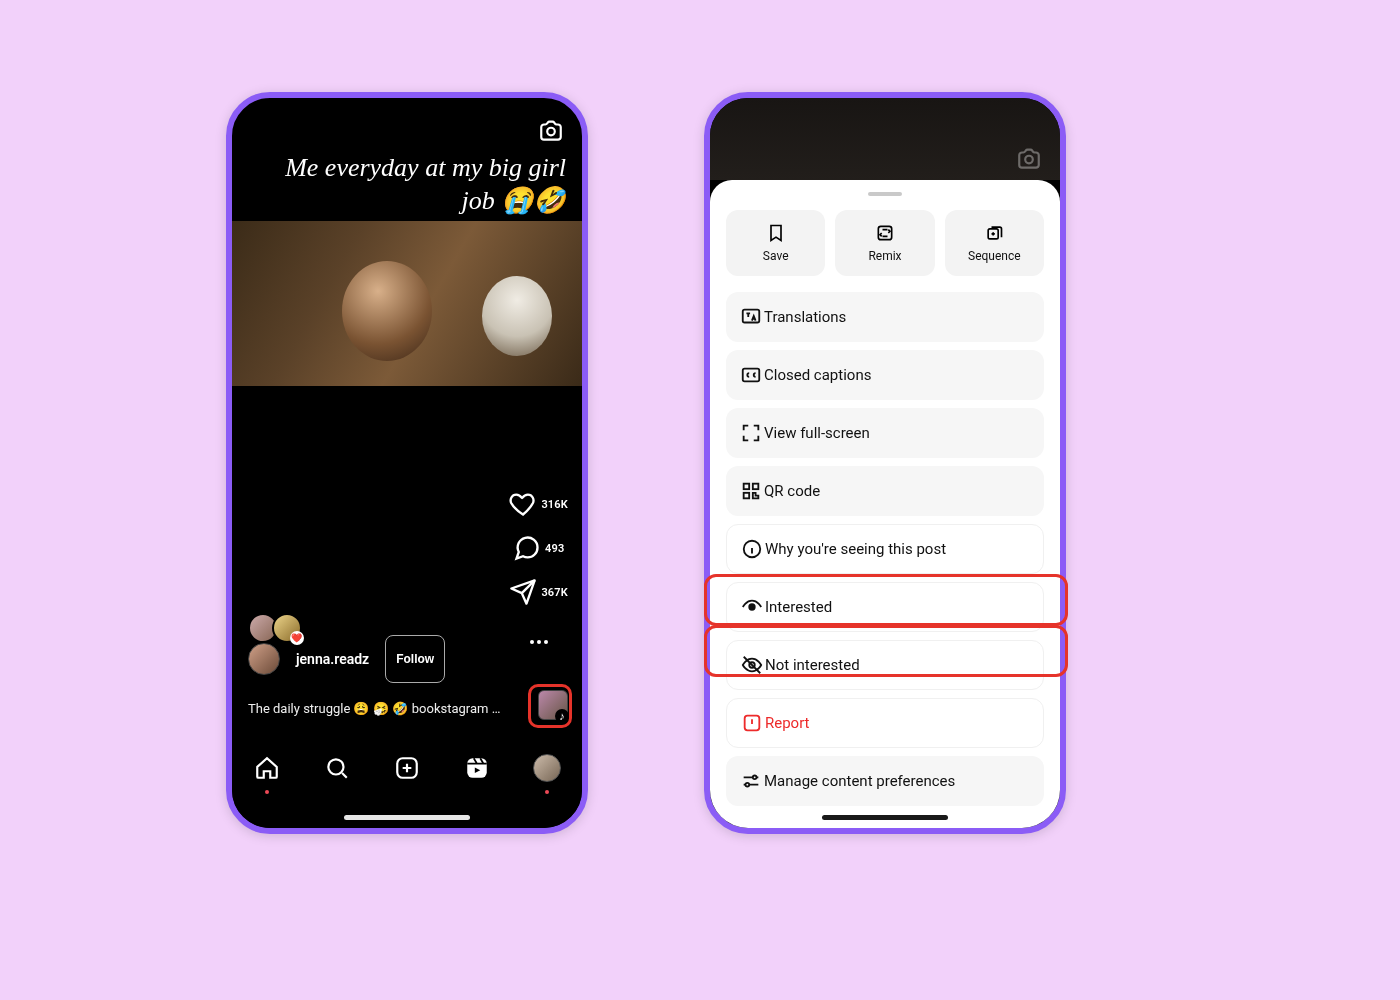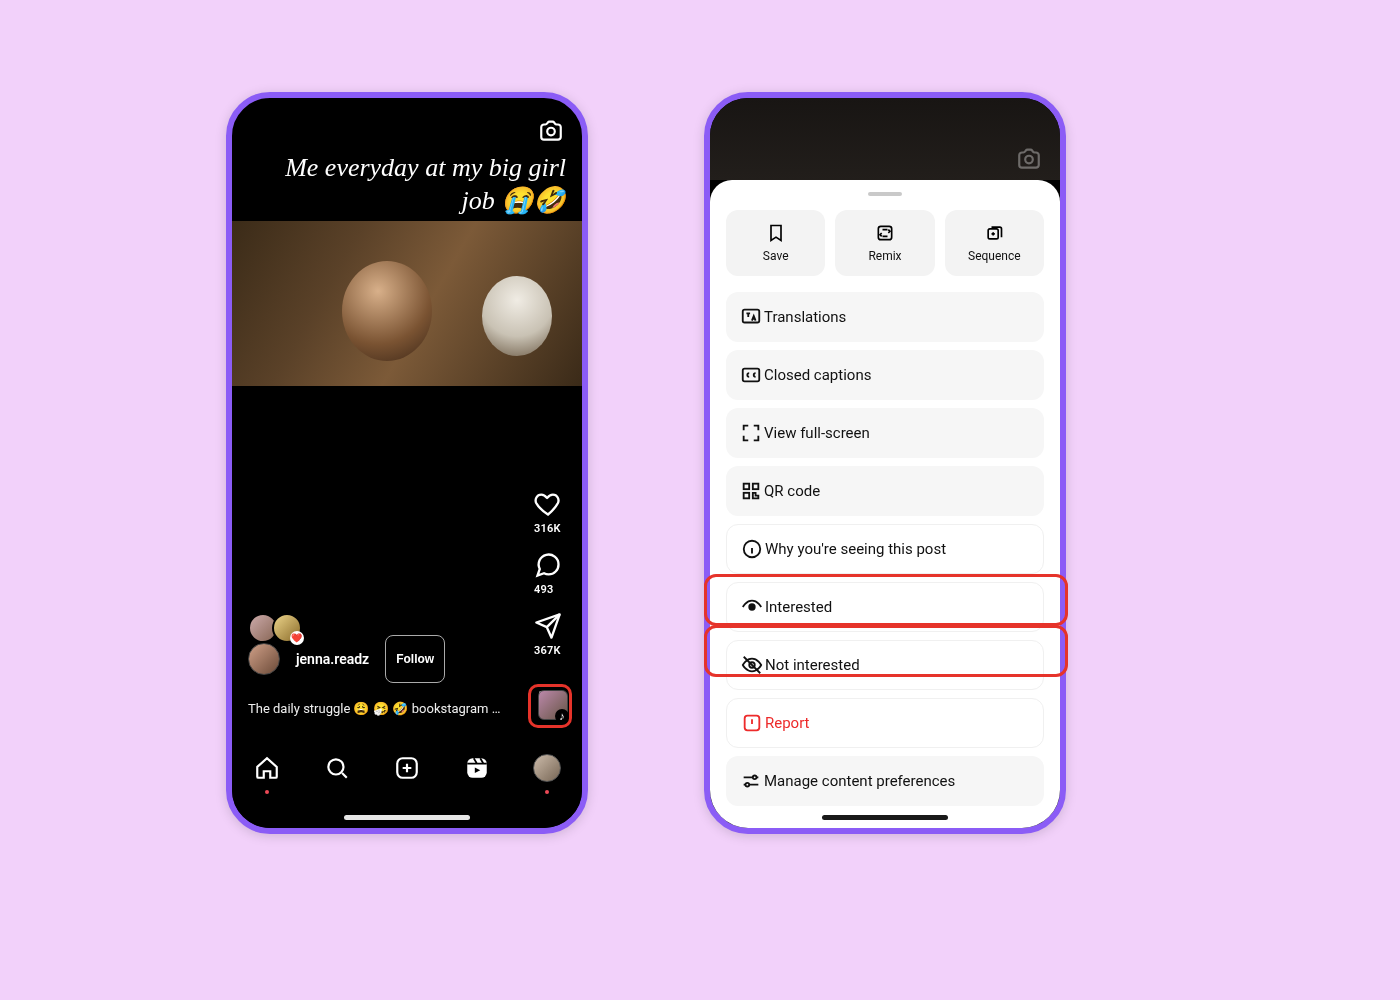--- a/index.html
+++ b/index.html
@@ -66,21 +66,21 @@
   .right-rail {
     position:absolute;
     right:14px;
     top:392px;
     display:flex;
     flex-direction:column;
     align-items:center;
     gap:16px;
     color:#fff;
   }
-  .rail-item { display:flex; flex-direction:column; align-items:flex-start; gap:4px; cursor:pointer; }
+  .rail-item { display:flex; flex-direction:row; align-items:center; gap:4px; cursor:pointer; }
   .rail-count { font-size:11px; font-weight:600; letter-spacing:0.2px; }
 
   .more-btn {
     width:40px; height:40px;
     display:flex; align-items:center; justify-content:center;
     cursor:pointer;
     position:relative;
   }
   .highlight-box {
     position:absolute;

